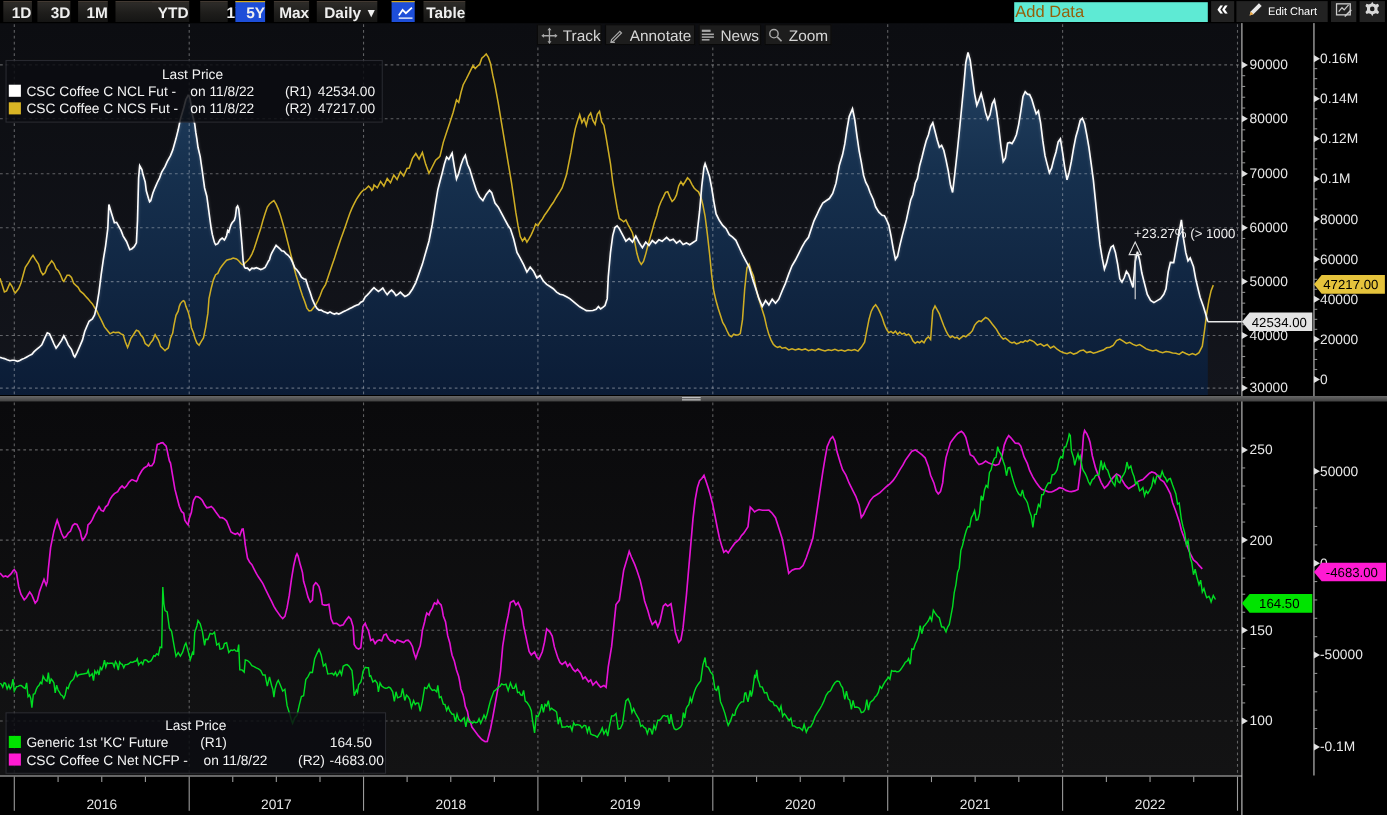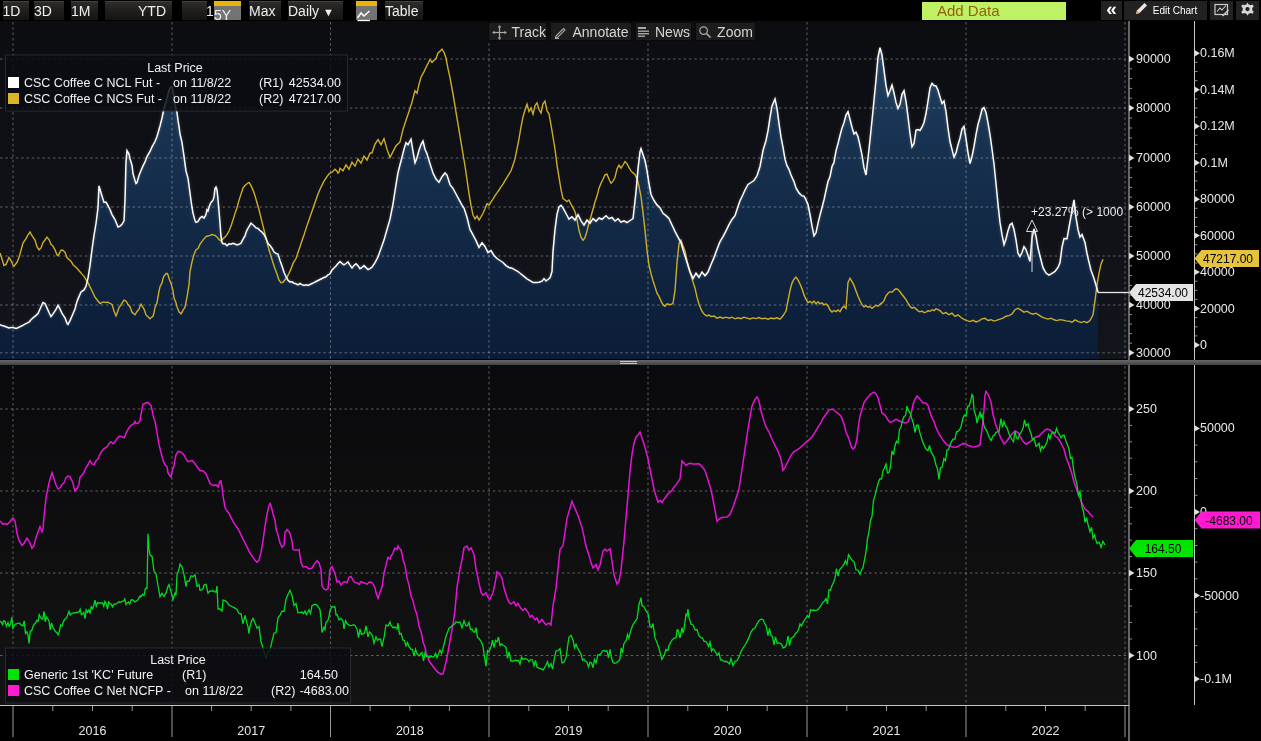--- a/index.html
+++ b/index.html
@@ -1,19 +1,19 @@
 <!DOCTYPE html>
 <html><head><meta charset="utf-8"><style>
 *{margin:0;padding:0;box-sizing:border-box;}
 html,body{width:1261px;height:741px;background:#000;overflow:hidden;font-family:"Liberation Sans",sans-serif;}
 #page{position:relative;width:1261px;height:741px;background:#000;}
-.tb{position:absolute;top:1px;height:19px;line-height:18px;text-align:left;font-size:14px;font-weight:400;color:#efefef;background:linear-gradient(180deg,#2e2c29 0%,#1e1d1b 55%,#151514 100%);border-top:1px solid #4a4038;}
-.tb.sel{background:#737373;border-top:5px solid #eab308;}
+.tb{position:absolute;top:1px;height:19px;line-height:18px;text-align:right;font-size:14px;font-weight:700;color:#efefef;background:linear-gradient(180deg,#2e2c29 0%,#1e1d1b 55%,#151514 100%);border-top:1px solid #4a4038;}
+.tb.sel{background:#1d4ed8;border-top:1px solid #eab308;}
 .tb2{position:absolute;top:22px;height:19px;line-height:18px;text-align:center;font-size:14px;color:#d6d6d6;background:#1d1d1d;border:1px solid #090909;}
-#adddata{position:absolute;left:922px;top:2px;width:144px;height:18px;background:#bef264;color:#955f0a;font-size:15px;line-height:18px;padding-left:15px;}
+#adddata{position:absolute;left:922px;top:2px;width:176px;height:18px;background:#5eead4;color:#955f0a;font-size:15px;line-height:18px;padding-left:1px;}
 #chev{position:absolute;left:1101px;top:1px;width:21px;height:19px;background:#222;color:#fff;font-size:19px;font-weight:700;text-align:center;line-height:16px;}
 #editchart{position:absolute;left:1124px;top:1px;width:83px;height:19px;background:#222;color:#fff;font-size:10px;line-height:18px;text-align:center;white-space:nowrap;}
 #ic1{position:absolute;left:1210px;top:1px;width:23px;height:19px;background:#222;text-align:center;line-height:17px;}
 #ic2{position:absolute;left:1236px;top:1px;width:23px;height:19px;background:#222;text-align:center;line-height:17px;}
 #split{position:absolute;left:0;top:360px;width:1261px;height:5px;background:linear-gradient(180deg,#686868,#414141);}
 #split .h{position:absolute;left:620px;top:1px;width:17px;height:3px;border-top:1px solid #c9c9c9;border-bottom:1px solid #c9c9c9;}
 </style></head>
 <body>
 <div id="page">
 <svg width="1261" height="720" viewBox="0 21 1261 720" style="position:absolute;left:0;top:21px;">

